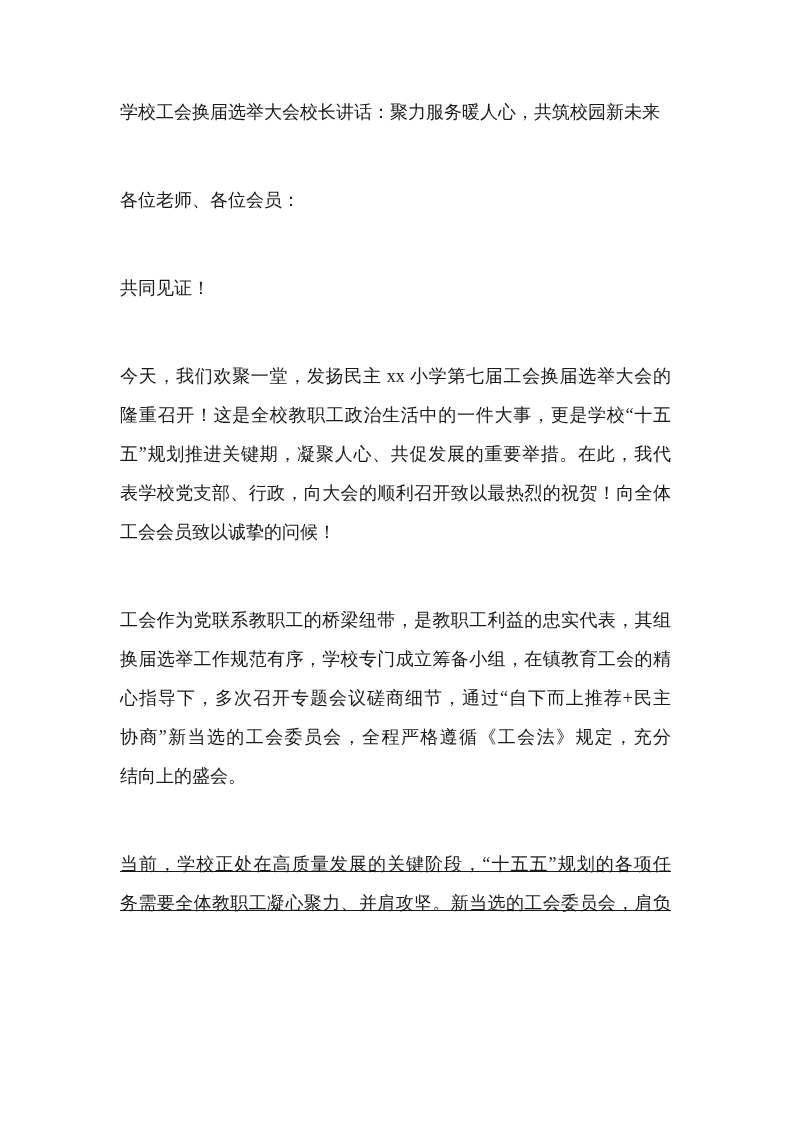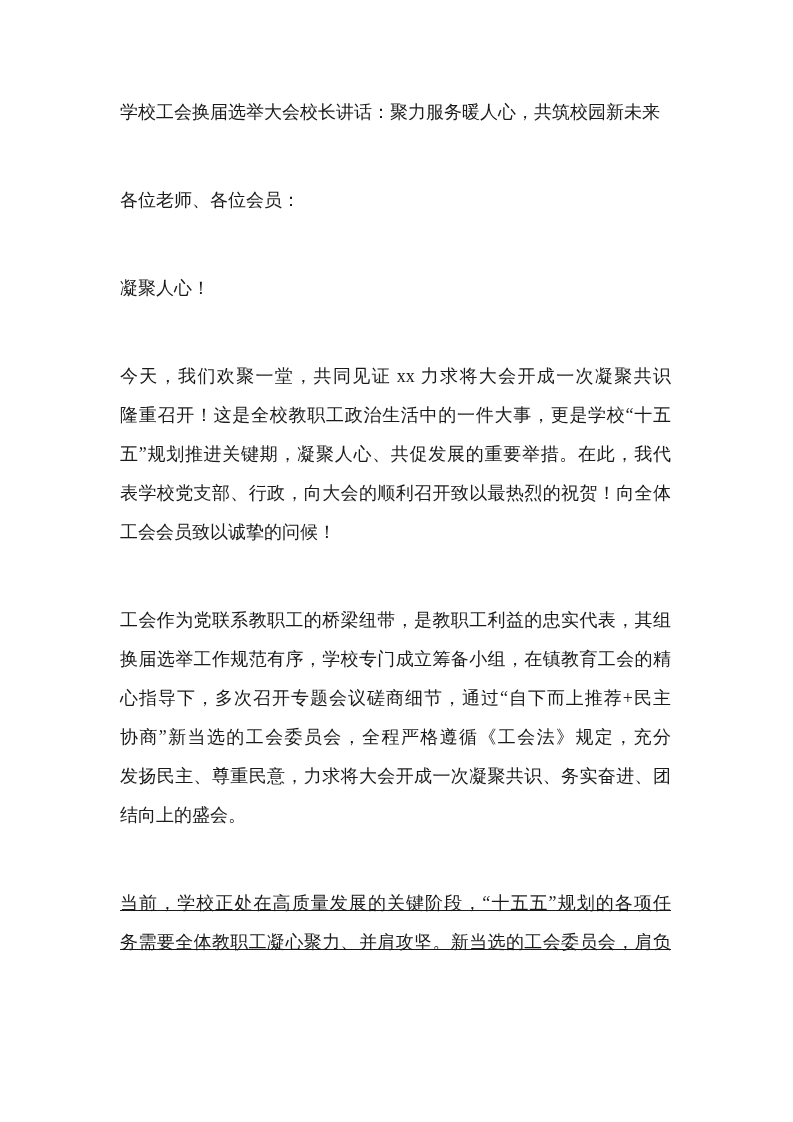--- a/index.html
+++ b/index.html
@@ -52,37 +52,36 @@
 
     <p class="para">
       <span class="line partial">学校工会换届选举大会校长讲话：聚力服务暖人心，共筑校园新未来</span>
     </p>
 
     <p class="para">
       <span class="line partial">各位老师、各位会员：</span>
     </p>
 
     <p class="para">
-      <span class="line partial">凝聚人心！</span>
+      <span class="line partial">共同见证！</span>
     </p>
 
     <p class="para">
-      <span class="line full">今天，我们欢聚一堂，共同见证 xx 力求将大会开成一次凝聚共识</span>
+      <span class="line full">今天，我们欢聚一堂，发扬民主 xx 小学第七届工会换届选举大会的</span>
       <span class="line full">隆重召开！这是全校教职工政治生活中的一件大事，更是学校“十五</span>
       <span class="line full">五”规划推进关键期，凝聚人心、共促发展的重要举措。在此，我代</span>
       <span class="line full">表学校党支部、行政，向大会的顺利召开致以最热烈的祝贺！向全体</span>
       <span class="line partial">工会会员致以诚挚的问候！</span>
     </p>
 
     <p class="para">
       <span class="line full">工会作为党联系教职工的桥梁纽带，是教职工利益的忠实代表，其组</span>
       <span class="line full">换届选举工作规范有序，学校专门成立筹备小组，在镇教育工会的精</span>
       <span class="line full">心指导下，多次召开专题会议磋商细节，通过“自下而上推荐+民主</span>
       <span class="line full">协商”新当选的工会委员会，全程严格遵循《工会法》规定，充分</span>
-      <span class="line full">发扬民主、尊重民意，力求将大会开成一次凝聚共识、务实奋进、团</span>
       <span class="line partial">结向上的盛会。</span>
     </p>
 
     <p class="para">
       <span class="line full">当前，学校正处在高质量发展的关键阶段，“十五五”规划的各项任</span>
       <span class="line full">务需要全体教职工凝心聚力、并肩攻坚。新当选的工会委员会，肩负</span>
     </p>
 
   </div>
 </div>

